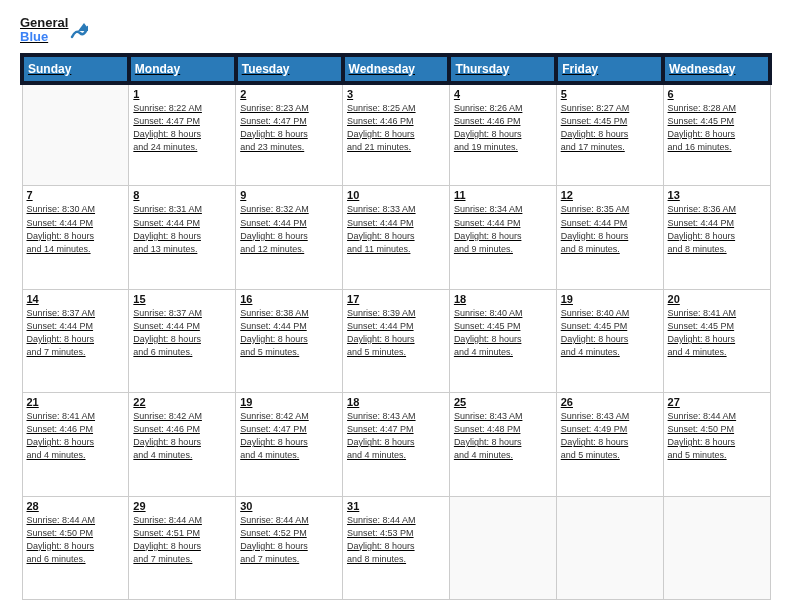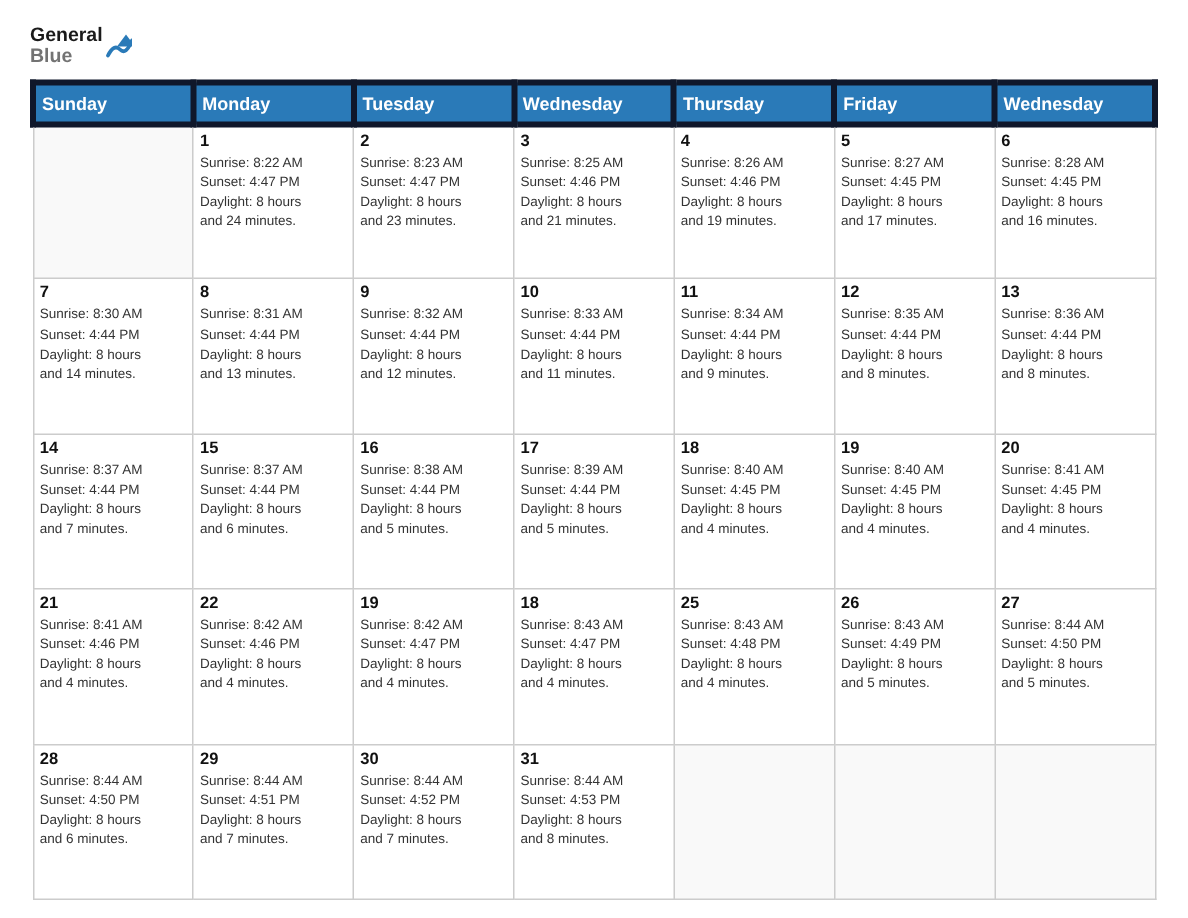--- a/index.html
+++ b/index.html
@@ -9,20 +9,21 @@
       font-family: Arial, sans-serif;
       background: #fff;
       overflow: hidden;
     }
     .page {
       width: 792px;
       height: 612px;
       padding: 16px 20px 12px 20px;
       display: flex;
       flex-direction: column;
+      text-decoration: underline;
     }
     .header {
       display: flex;
       justify-content: space-between;
       align-items: flex-start;
       margin-bottom: 8px;
     }
     .logo {
       display: flex;
       align-items: center;
@@ -85,21 +86,21 @@
 </head>
 <body>
 
 <div class="page">
   <div class="header">
     <div class="logo">
   <div style="line-height:1.1">
     <div style="display:flex;align-items:center;gap:2px">
       <div>
         <div style="font-size:13px;font-weight:bold;color:#1a1a1a;">General</div>
-        <div style="font-size:13px;font-weight:bold;color:#737373;">Blue</div>
+        <div style="font-size:13px;font-weight:bold;color:#3b82f6;">Blue</div>
       </div>
       <svg width="18" height="22" viewBox="0 0 18 22">
         <path d="M2,18 Q6,10 10,14 Q14,18 18,8" stroke="#2a7ab8" stroke-width="2.5" fill="none" stroke-linecap="round"></path>
         <polygon points="14,4 20,12 8,12" fill="#2a7ab8"></polygon>
       </svg>
     </div>
   </div>
 </div>
     <div class="title-block">
       <div class="month-title"></div>

